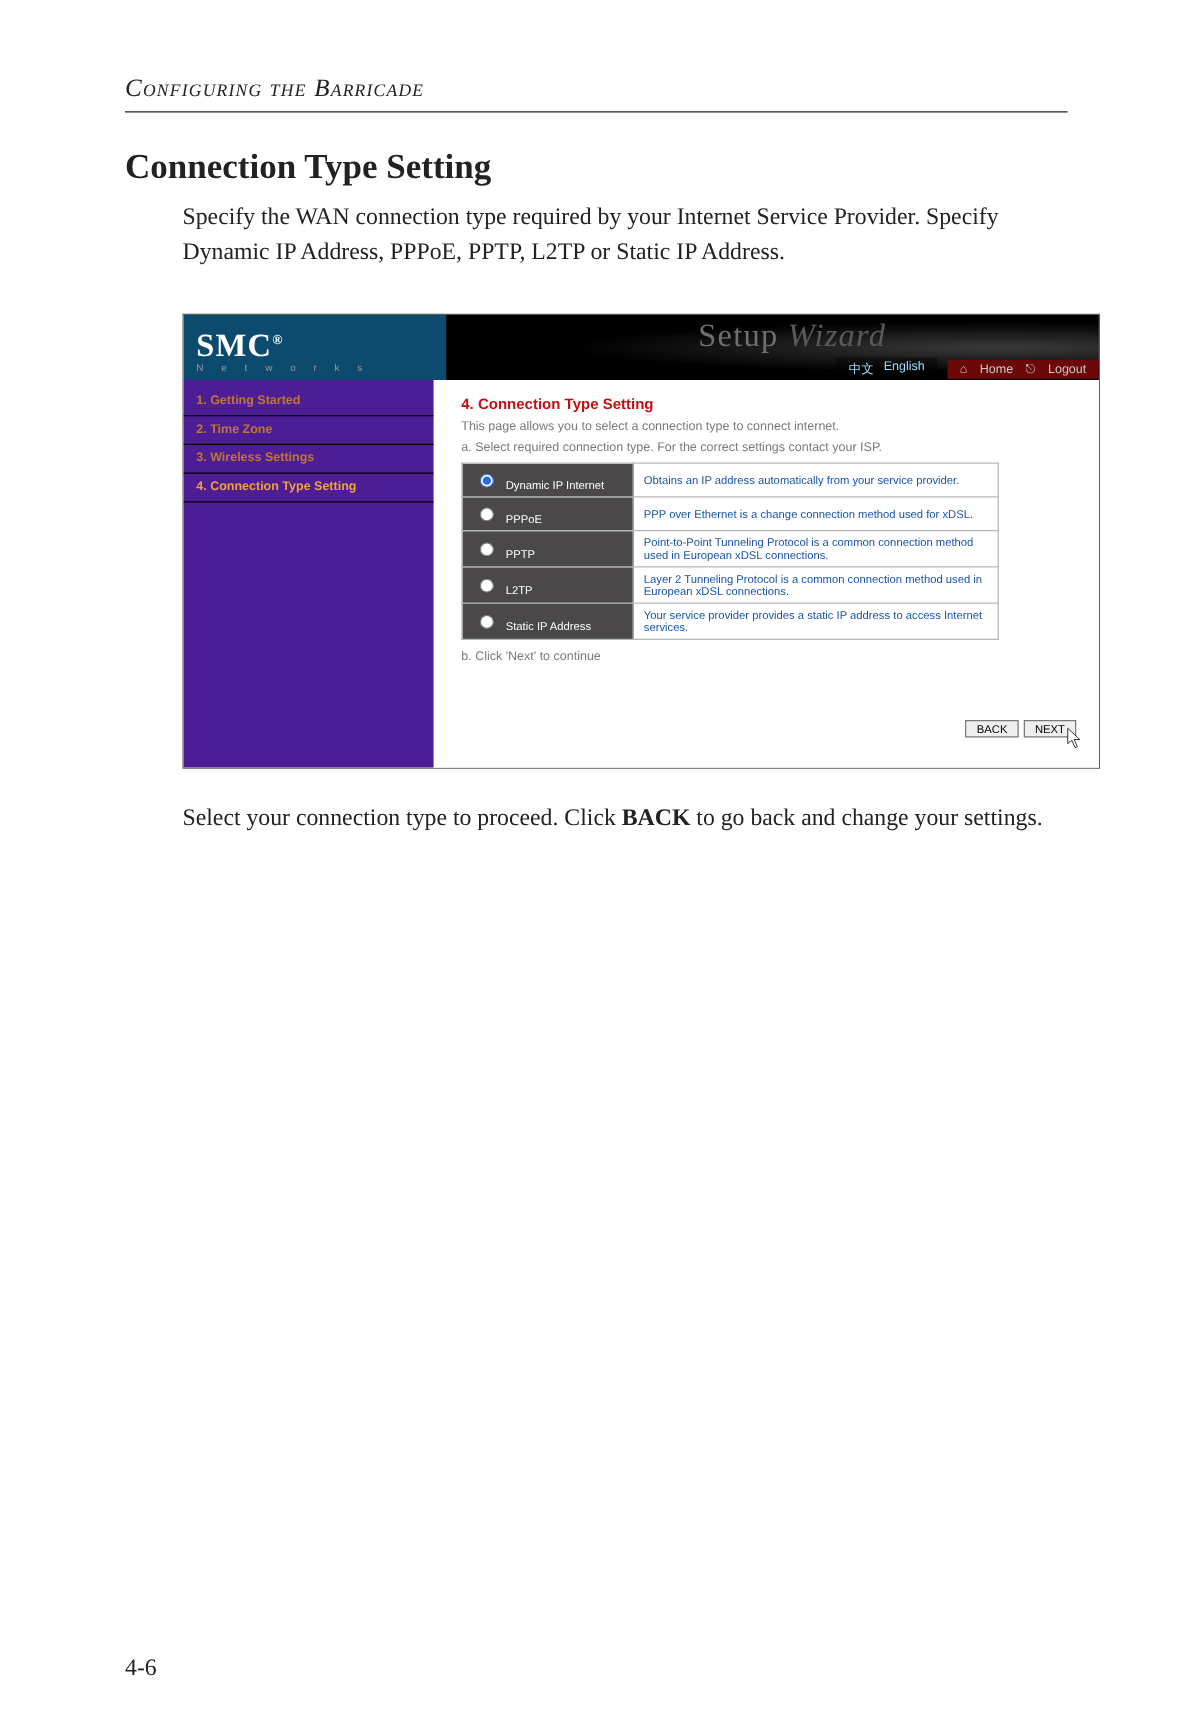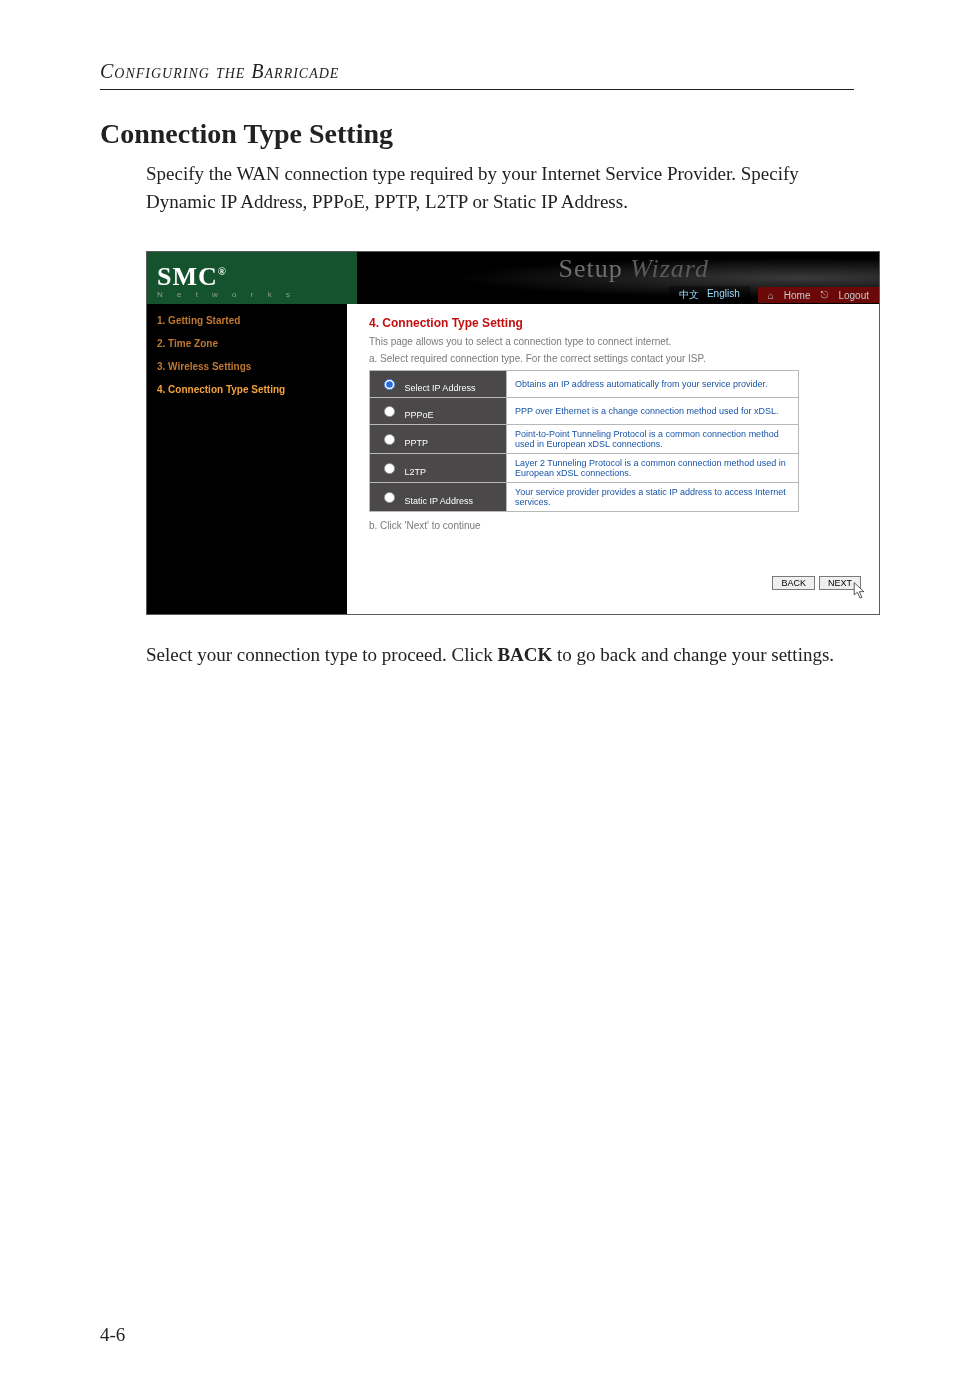--- a/index.html
+++ b/index.html
@@ -62,21 +62,21 @@
   .shot {
     width: 100%;
     font-family: Verdana, Arial, sans-serif;
     font-size: 10px;
     background: #ffffff;
   }
 
   .shot-header {
     position: relative;
     height: 52px;
-    background: #14532d;
+    background: #0c4a6e;
     display: flex;
     align-items: center;
     box-sizing: border-box;
   }
   .shot-logo {
     flex: 0 0 200px;
     padding: 4px 0 0 10px;
     color: #fff;
   }
   .shot-logo .brand {
@@ -141,21 +141,21 @@
   }
   .langbar .homebox .hicon { font-size: 10px; }
 
   .shot-body {
     display: flex;
     min-height: 310px;
   }
 
   .shot-nav {
     width: 200px;
-    background: #000000;
+    background: #4c1d95;
     color: #c07830;
     box-sizing: border-box;
     padding: 6px 0;
     font-size: 10px;
     font-weight: bold;
   }
   .shot-nav .navitem {
     padding: 5px 10px;
     border-bottom: 1px solid #000;
     line-height: 1.2;
@@ -302,21 +302,21 @@
         <div class="shot-main">
           <div class="shot-h">4. Connection Type Setting</div>
           <div class="shot-p">This page allows you to select a connection type to connect internet.</div>
           <div class="shot-p">a. Select required connection type. For the correct settings contact your ISP.</div>
 
           <table class="conn">
             <tbody>
                 <tr>
               <td class="optcell">
                 <input type="radio" name="ct" checked="" style="">
-                <span>Select IP Address</span>
+                <span>Dynamic IP Internet</span>
               </td>
               <td class="desc">Obtains an IP address automatically from your service provider.</td>
             </tr>
             <tr>
               <td class="optcell">
                 <input type="radio" name="ct" style="">
                 <span>PPPoE</span>
               </td>
               <td class="desc">PPP over Ethernet is a change connection method used for xDSL.</td>
             </tr>

